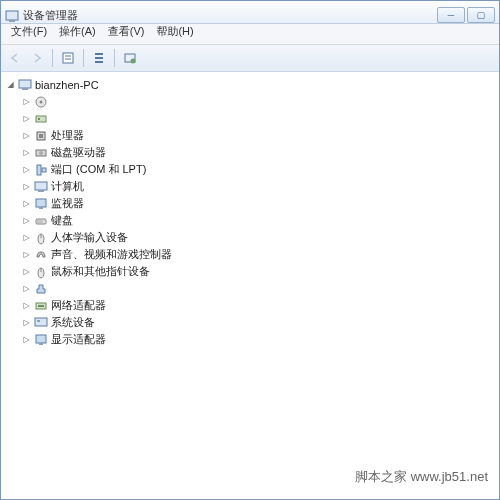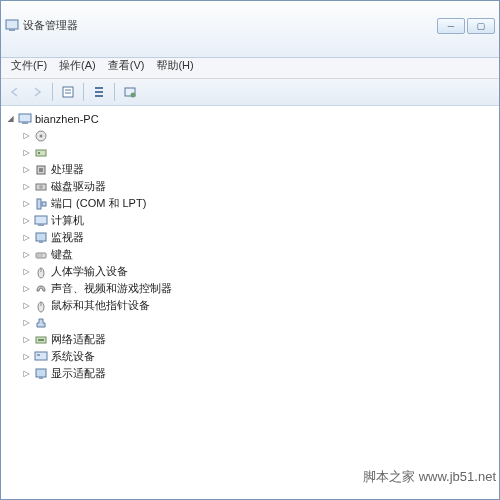--- a/index.html
+++ b/index.html
@@ -1,35 +1,35 @@
 <!DOCTYPE html>
 <html><head>
 <meta charset="utf-8">
 <style>
 body{margin:0;font-family:"Microsoft YaHei",SimSun,sans-serif;font-size:11px;background:#fff;width:500px;height:500px;overflow:hidden;position:relative}
 .window{border:1px solid #7a96b8;width:498px;height:498px;background:#fff;display:flex;flex-direction:column}
-.titlebar{height:22px;background:linear-gradient(#fdfefe,#e8eff8);border-bottom:1px solid #c0cee0;display:flex;align-items:flex-start;padding:17px 4px}
+.titlebar{height:22px;background:linear-gradient(#fdfefe,#e8eff8);border-bottom:1px solid #c0cee0;display:flex;align-items:flex-end;padding:0 4px}
 .titlebar .icon{width:14px;height:14px;display:inline-flex;align-items:center;justify-content:center}
 .titlebar .title{margin-left:4px;color:#333}
 .titlebar .spacer{flex:1}
 .winbtn{width:26px;height:14px;border:1px solid #9ab0c8;border-radius:2px;margin-left:2px;background:linear-gradient(#f5faff,#d7e6f5);display:flex;align-items:center;justify-content:center;color:#44607d;font-size:9px}
 .menubar{height:20px;border-bottom:1px solid #d8d8d8;display:flex;align-items:flex-start;padding:0 4px;background:#f4f6f9}
 .menubar span{padding:0 6px;color:#333}
 .toolbar{height:26px;border-bottom:1px solid #c9d6e6;background:linear-gradient(#f2f6fb,#e4ecf5);display:flex;align-items:center;padding:0 4px;gap:2px}
 .toolbar .sep{width:1px;height:18px;background:#b8c5d6;margin:0 3px}
 .tbtn{width:20px;height:20px;display:flex;align-items:center;justify-content:center;border-radius:2px;color:#5677a0}
 .tbtn.disabled{opacity:.35}
 .tree{flex:1;overflow:auto;padding:4px 2px}
 .node{display:flex;align-items:center;height:17px;white-space:nowrap}
 .expander{width:11px;height:11px;display:inline-flex;align-items:center;justify-content:center;color:#6e6e6e;margin-right:2px;font-size:8px}
 .dev-icon{width:14px;height:14px;display:inline-flex;align-items:center;justify-content:center;margin-right:3px}
 .label{color:#1a1a1a}
 .root{margin-left:2px}
 .child{margin-left:18px}
-.watermark{position:absolute;right:4px;bottom:14px;color:#666;font-size:13px;font-family:Arial,sans-serif}
+.watermark{position:absolute;right:12px;bottom:14px;color:#666;font-size:13px;font-family:Arial,sans-serif}
 svg{display:block}
 </style>
 </head>
 <body>
 
 <div class="window">
 
   <div class="titlebar">
     <span class="icon">
       <svg width="14" height="14">

